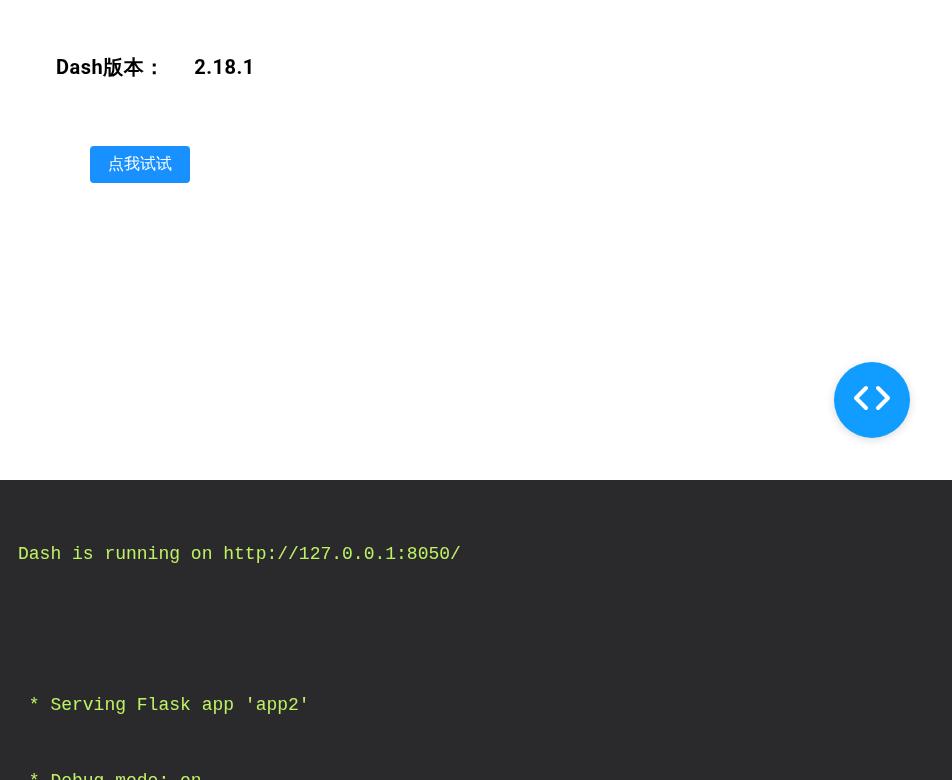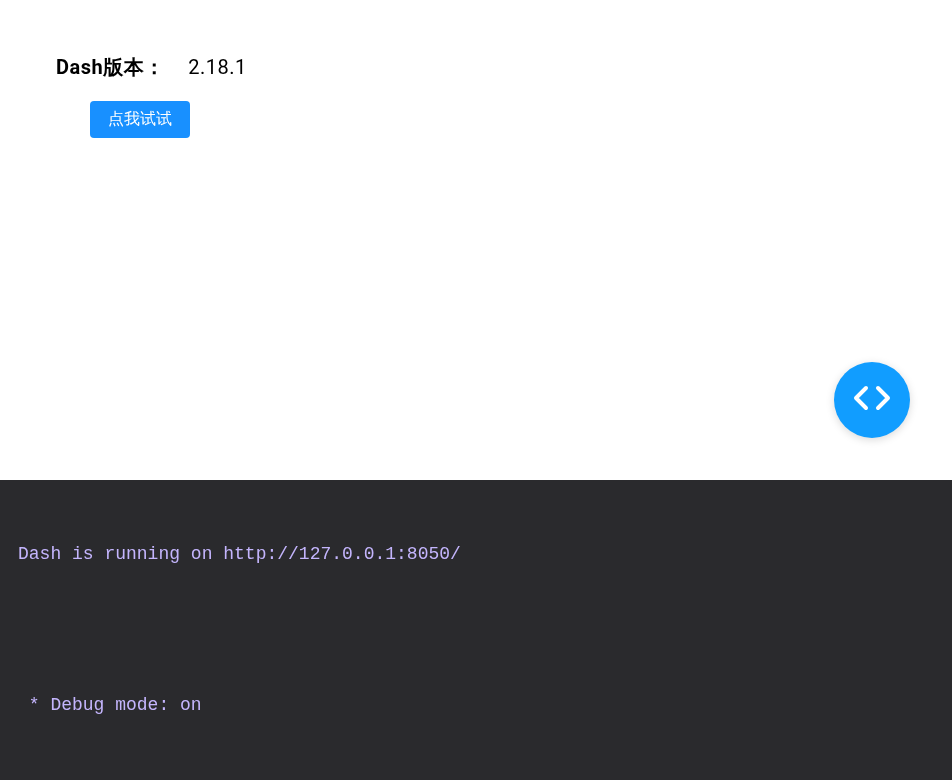--- a/index.html
+++ b/index.html
@@ -25,34 +25,35 @@
     .version-line {
       font-size: 20px;
       color: #000000;
       margin-bottom: 20px;
       letter-spacing: 0.5px;
     }
     .version-label {
       font-weight: 700;
     }
     .version-value {
-      font-weight: 400;
-      margin-left: 18px;
+      font-weight: 700;
+      margin-left: 24px;
     }
     .primary-button {
       display: inline-block;
       background: #1890ff;
       color: #ffffff;
       border: none;
       border-radius: 4px;
       padding: 8px 18px;
       font-size: 16px;
       cursor: pointer;
       margin-left: 34px;
       font-family: inherit;
+      margin-top: 45px;
     }
     .devtools-fab {
       position: absolute;
       right: 42px;
       bottom: 42px;
       width: 76px;
       height: 76px;
       border-radius: 50%;
       background: #119dff;
       display: flex;
@@ -70,21 +71,21 @@
       height: 300px;
       background: #2a2a2d;
       color: #d4d4d4;
       font-family: "Consolas", "Courier New", monospace;
       font-size: 18px;
       padding: 12px 18px;
       line-height: 1.4;
       white-space: pre;
     }
     .terminal-line {
-      color: #c4b5fd;
+      color: #bef264;
     }
     .blank-line {
       height: 25px;
     }
   </style>
 </head>
 <body>
 
 <div class="app-panel">
   <div class="version-line">
@@ -99,15 +100,16 @@
         <polyline points="18,14 8,24 18,34"></polyline>
         <polyline points="30,14 40,24 30,34"></polyline>
       </svg>
     </span>
   </div>
 </div>
 
 <div class="terminal-panel">
   <div class="terminal-line">Dash is running on http://127.0.0.1:8050/</div>
   <div class="blank-line"></div>
+  <div class="terminal-line"> * Serving Flask app 'app2'</div>
   <div class="terminal-line"> * Debug mode: on</div>
   
 </div>
 
 </body></html>

